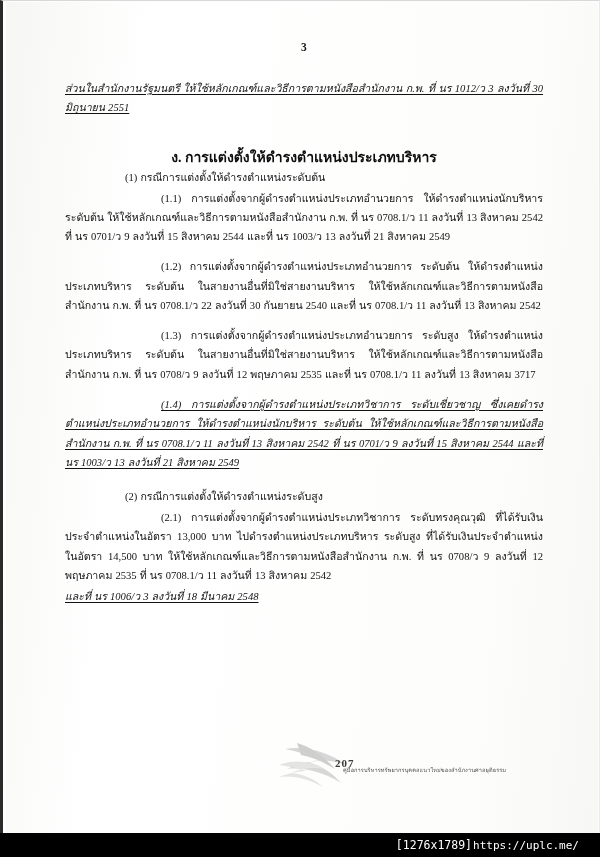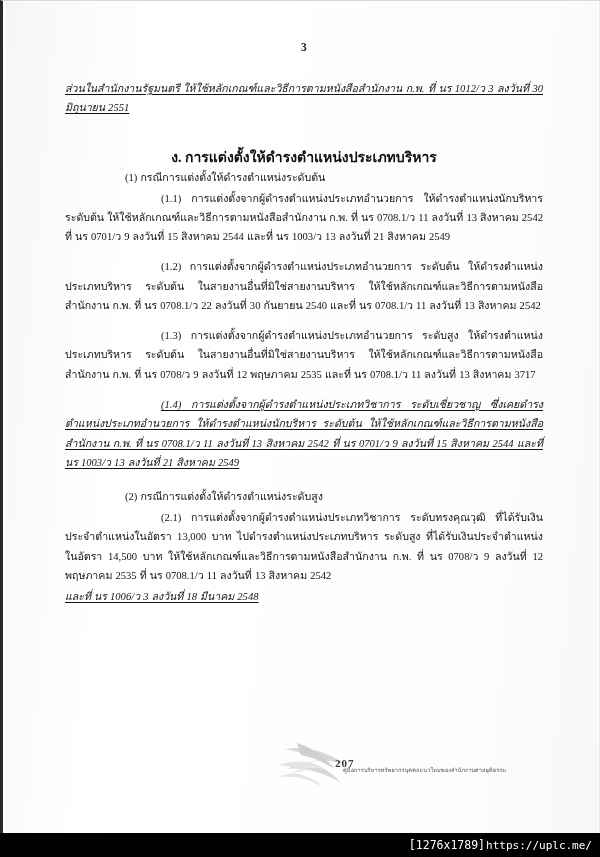--- a/index.html
+++ b/index.html
@@ -139,21 +139,21 @@
     position: absolute;
     left: 0;
     bottom: 0;
     width: 600px;
     height: 24px;
     background: #000000;
     color: #ffffff;
     display: flex;
     align-items: center;
     justify-content: flex-end;
-    padding-right: 8px;
+    padding-right: 21px;
     box-sizing: border-box;
   }
   #watermark-dims {
     font-family: "DejaVu Sans Mono", "Liberation Mono", monospace;
     font-size: 11.5px;
     letter-spacing: 0px;
     color: #ffffff;
   }
   #watermark-url {
     font-family: "DejaVu Sans Mono", "Liberation Mono", monospace;

